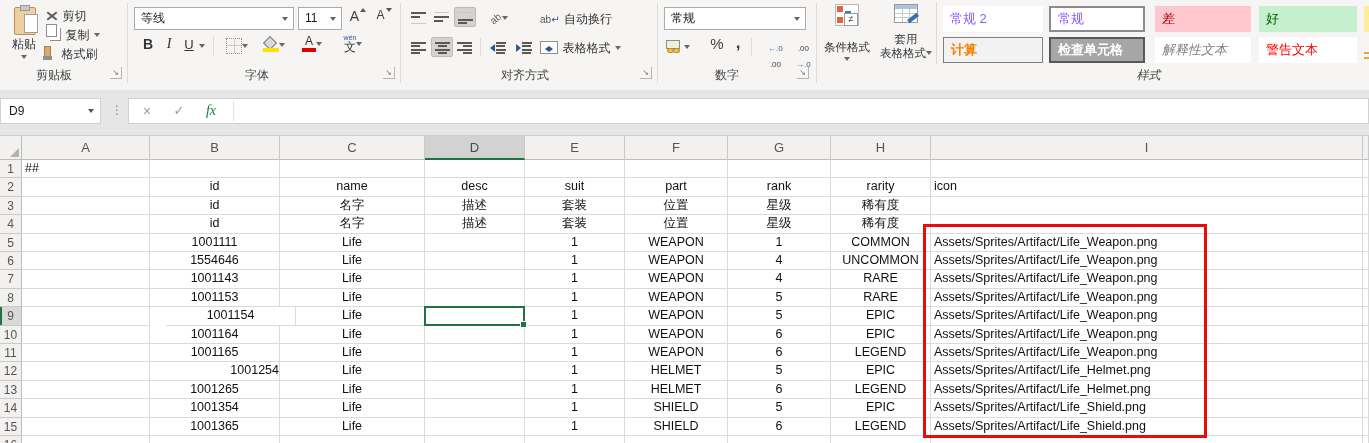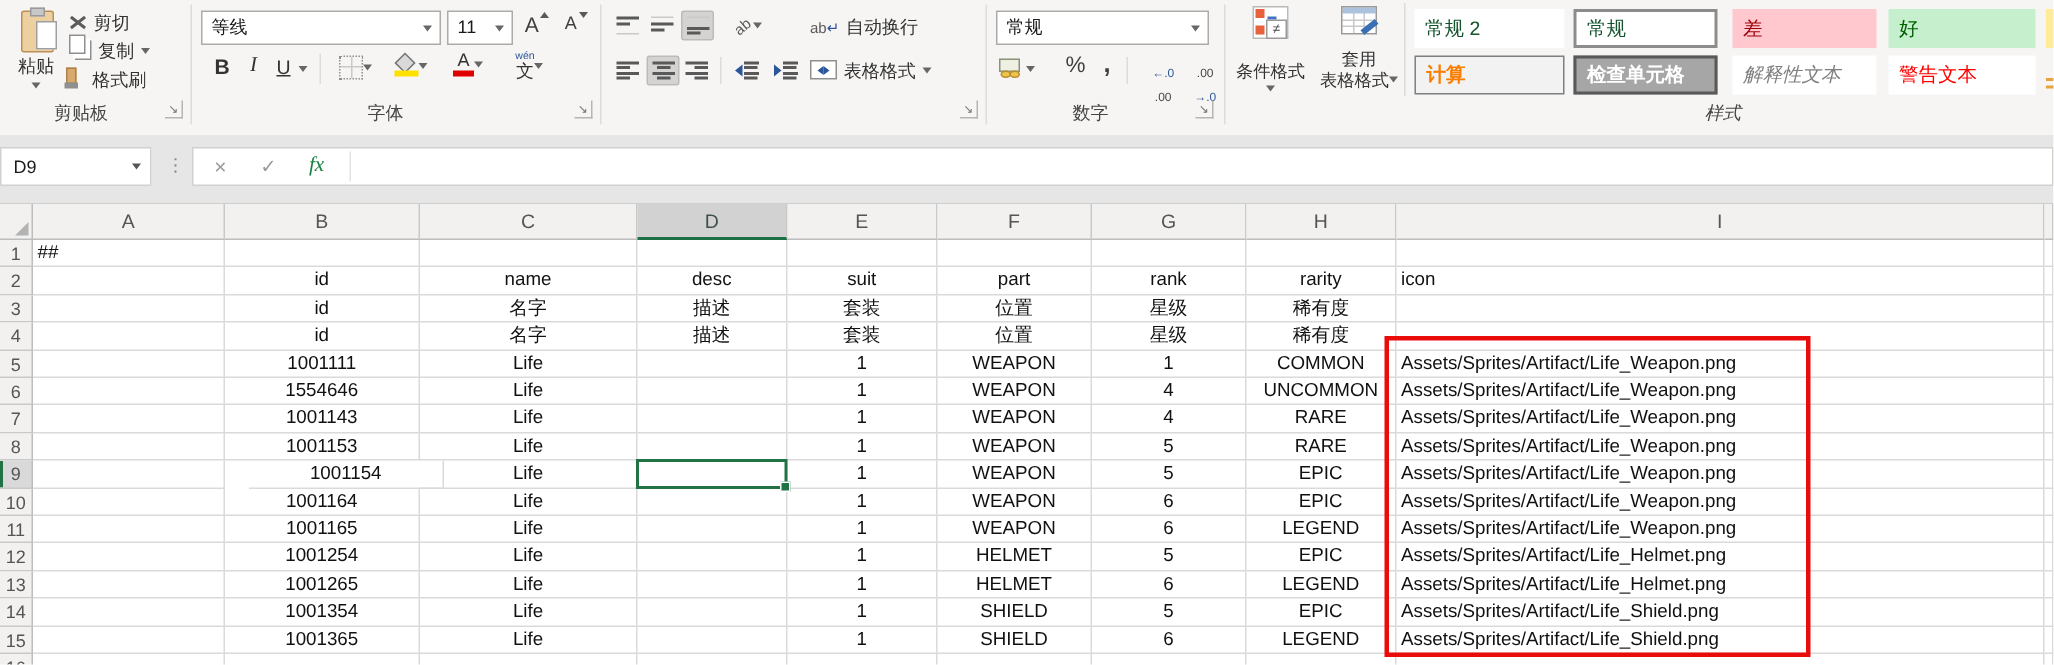--- a/index.html
+++ b/index.html
@@ -77,21 +77,21 @@
   .cf-ic .b1{position:absolute;left:9px;top:6px;width:6px;height:6px;background:#4472c4;}
   .cf-ic .neq{position:absolute;left:8px;top:8px;width:12px;height:11px;background:#fff;border:1px solid #9a9a9a;font-size:9px;line-height:11px;text-align:center;color:#444;}
   .ft-ic{position:relative;width:22px;height:17px;border:1px solid #9a9a9a;display:inline-block;background:
      linear-gradient(#adc2dd,#adc2dd) 0 0/22px 4px no-repeat,
      linear-gradient(#c9c9c9,#c9c9c9) 0 8px/22px 1px no-repeat,
      linear-gradient(#c9c9c9,#c9c9c9) 0 12px/22px 1px no-repeat,
      linear-gradient(#c9c9c9,#c9c9c9) 7px 0/1px 100% no-repeat,
      linear-gradient(#c9c9c9,#c9c9c9) 14px 0/1px 100% no-repeat,#fff;}
   .ft-ic .brush{position:absolute;right:-2px;bottom:2px;width:12px;height:4px;background:#3b6fb5;transform:rotate(-38deg);}
   .gallery{position:absolute;left:936px;top:2px;width:433px;height:62px;border-left:1px solid #dcdbda;}
-  .chip{position:absolute;height:26px;line-height:26px;font-size:13px;padding-left:7px;box-sizing:border-box;white-space:nowrap;overflow:hidden;background:#fff;color:#14532d;}
+  .chip{position:absolute;height:26px;line-height:26px;font-size:13px;padding-left:7px;box-sizing:border-box;white-space:nowrap;overflow:hidden;background:#fff;color:#8b5cf6;}
   .chip-normal2{}
   .chip-normal-selected{border:2px solid #8c8c8c;line-height:22px;}
   .chip-bad{background:#ffc7ce;color:#9c0006;}
   .chip-good{background:#c6efce;color:#006100;}
   .chip-partial-mid{background:#ffeb9c;padding-left:0;}
   .chip-calc{background:#f2f2f2;border:1px solid #7f7f7f;color:#fa7d00;font-weight:bold;line-height:24px;}
   .chip-check{background:#a6a6a6;border:2px solid #595959;color:#fff;font-weight:bold;line-height:22px;}
   .chip-explanatory{color:#7f7f7f;font-style:italic;}
   .chip-warning{color:#ff0000;}
 
@@ -199,20 +199,21 @@
   <div class="tool active-tool" style="left:431px;top:37px;width:20px;height:18px;"><span class="lines ha-c"></span></div>
   <div class="tool" style="left:454px;top:38px;width:20px;height:18px;"><span class="lines ha-r"></span></div>
   <div class="grp-sep" style="left:480px;top:38px;height:18px;"></div>
   <div class="tool" style="left:487px;top:38px;width:22px;height:18px;"><span class="tri-l"></span><span class="lines ha-l" style="width:10px;"></span></div>
   <div class="tool" style="left:513px;top:38px;width:22px;height:18px;"><span class="tri-r"></span><span class="lines ha-l" style="width:10px;"></span></div>
   <div class="tool" style="left:540px;top:38px;width:120px;text-align:left;">
     <span class="merge-ic"><i class="mi-l"></i><i class="mi-r"></i></span>
     <span class="btxt">表格格式</span>
     <span class="car"></span>
   </div>
+  <div class="grp-label" style="left:400px;width:250px;">对齐方式</div>
   <div class="dlg" style="left:640px;">↘</div>
   <div class="grp-sep" style="left:657px;"></div>
 
   <div class="combo" style="left:664px;top:7px;width:142px;height:23px;">
     <span>常规</span>
     <span class="car"></span>
   </div>
   <div class="tool" style="left:666px;top:37px;width:34px;text-align:left;">
     <span class="cur-ic"><span class="bill"></span><span class="c1"></span><span class="c2"></span></span>
     <span class="car"></span>
@@ -406,21 +407,21 @@
     <div class="cell ac" style="left: 280px; top: 209px; width: 145px; height: 18.4px; line-height: 17.4px;">Life</div>
     <div class="cell ac" style="left: 425px; top: 209px; width: 100px; height: 18.4px; line-height: 17.4px;"></div>
     <div class="cell ac" style="left: 525px; top: 209px; width: 100px; height: 18.4px; line-height: 17.4px;">1</div>
     <div class="cell ac" style="left: 625px; top: 209px; width: 103px; height: 18.4px; line-height: 17.4px;">WEAPON</div>
     <div class="cell ac" style="left: 728px; top: 209px; width: 103px; height: 18.4px; line-height: 17.4px;">6</div>
     <div class="cell ac" style="left: 831px; top: 209px; width: 100px; height: 18.4px; line-height: 17.4px;">LEGEND</div>
     <div class="cell al" style="left: 931px; top: 209px; width: 432px; height: 18.4px; line-height: 17.4px;">Assets/Sprites/Artifact/Life_Weapon.png</div>
     <div class="cell ac" style="left: 1363px; top: 209px; width: 6px; height: 18.4px; line-height: 17.4px;"></div>
     <div class="rowhdr" style="left: 0px; top: 227.4px; width: 22px; height: 18.4px; line-height: 18.4px;">12</div>
     <div class="cell al" style="left: 22px; top: 227.4px; width: 128px; height: 18.4px; line-height: 17.4px;"></div>
-    <div class="cell ac" style="left: 150px; top: 227.4px; width: 130px; height: 18.4px; line-height: 17.4px;">1001254</div>
+    <div class="cell ac" style="left: 150px; top: 227.4px; width: 130px; height: 18.4px; line-height: 17.4px; text-align: right;">1001254</div>
     <div class="cell ac" style="left: 280px; top: 227.4px; width: 145px; height: 18.4px; line-height: 17.4px;">Life</div>
     <div class="cell ac" style="left: 425px; top: 227.4px; width: 100px; height: 18.4px; line-height: 17.4px;"></div>
     <div class="cell ac" style="left: 525px; top: 227.4px; width: 100px; height: 18.4px; line-height: 17.4px;">1</div>
     <div class="cell ac" style="left: 625px; top: 227.4px; width: 103px; height: 18.4px; line-height: 17.4px;">HELMET</div>
     <div class="cell ac" style="left: 728px; top: 227.4px; width: 103px; height: 18.4px; line-height: 17.4px;">5</div>
     <div class="cell ac" style="left: 831px; top: 227.4px; width: 100px; height: 18.4px; line-height: 17.4px;">EPIC</div>
     <div class="cell al" style="left: 931px; top: 227.4px; width: 432px; height: 18.4px; line-height: 17.4px;">Assets/Sprites/Artifact/Life_Helmet.png</div>
     <div class="cell ac" style="left: 1363px; top: 227.4px; width: 6px; height: 18.4px; line-height: 17.4px;"></div>
     <div class="rowhdr" style="left: 0px; top: 245.8px; width: 22px; height: 18.4px; line-height: 18.4px;">13</div>
     <div class="cell al" style="left: 22px; top: 245.8px; width: 128px; height: 18.4px; line-height: 17.4px;"></div>

